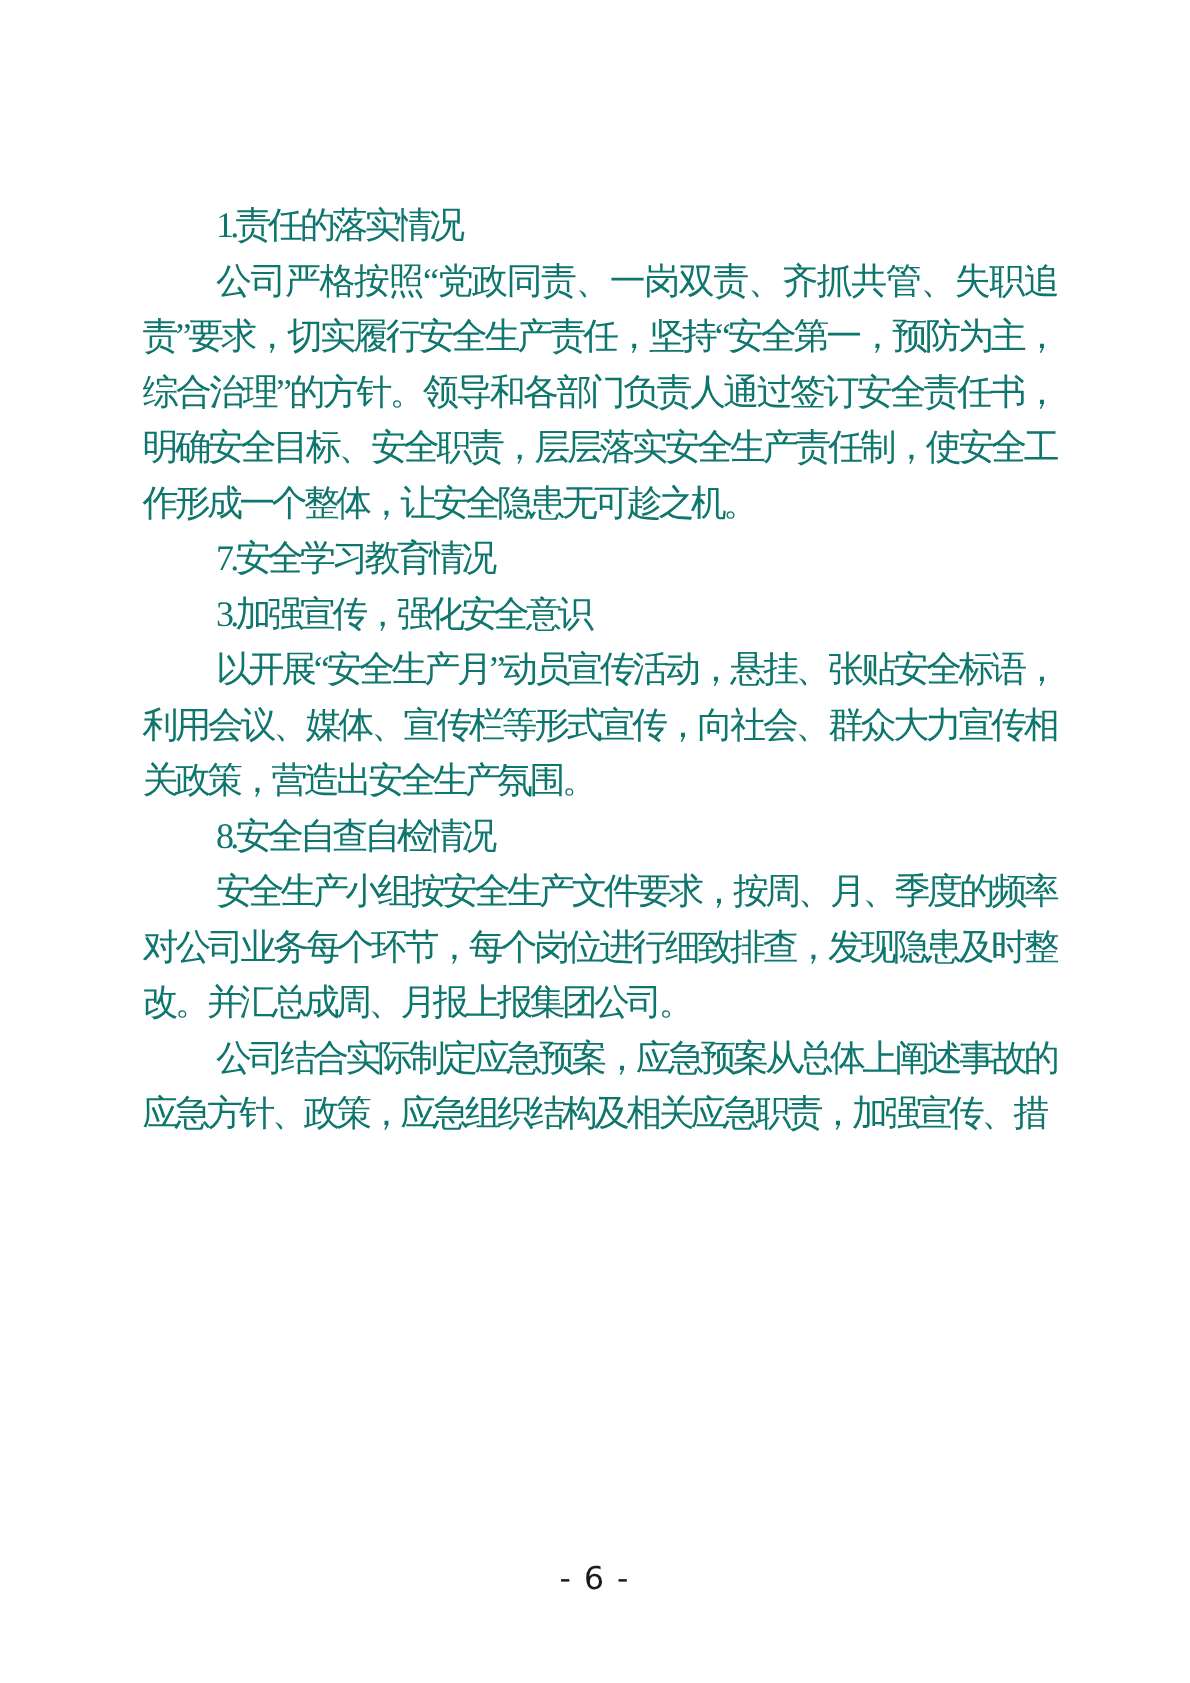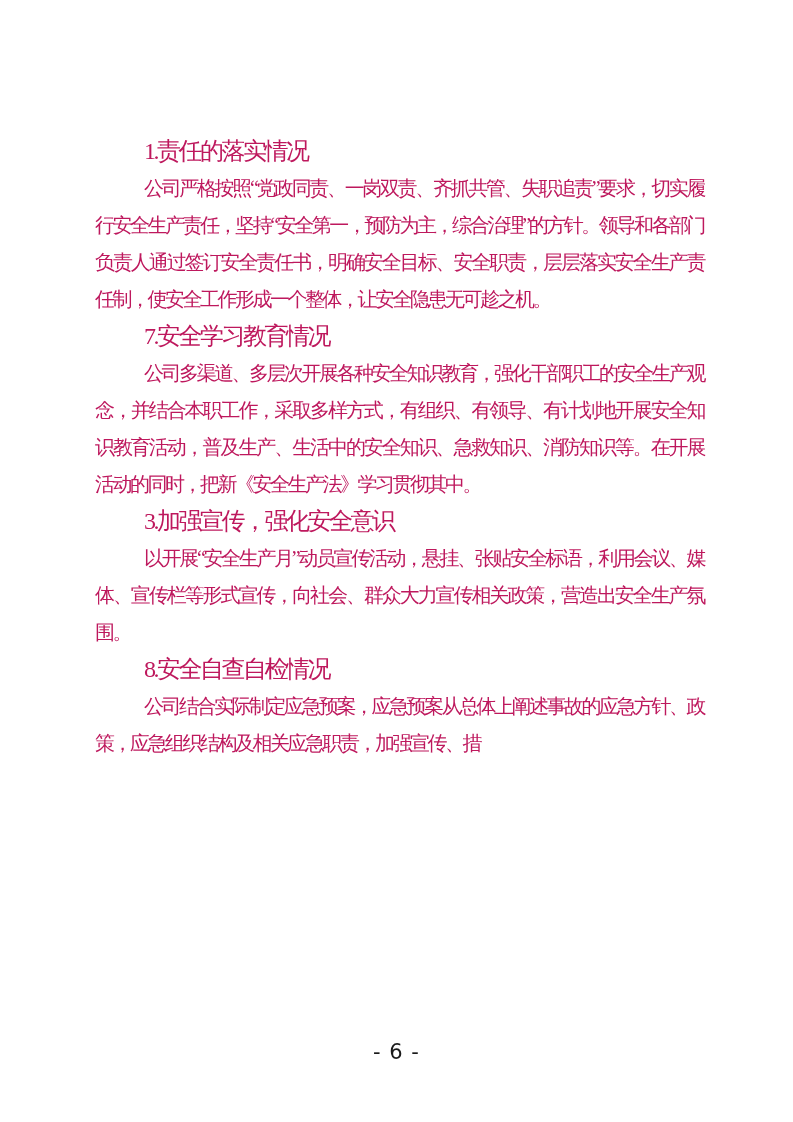--- a/index.html
+++ b/index.html
@@ -19,25 +19,25 @@
     left: 0; top: 0;
     width: 793px;
     height: 1122px;
     background: #ffffff;
   }
   .content {
     position: absolute;
     left: 95px;
     top: 133px;
     width: 609px;
-    color: #be185d;
+    color: #0f766e;
   }
   .para {
     margin: 0;
-    font-size: 20px;
+    font-size: 24px;
     line-height: 37px;
     text-indent: 49px;
     letter-spacing: -2.5px;
     text-align: justify;
     text-justify: inter-character;
     text-align-last: left;
     word-break: break-all;
   }
   .heading {
     margin: 0;
@@ -67,30 +67,30 @@
 
   <div class="content">
 
     <div>
       <p class="heading">1.责任的落实情况</p>
       <p class="para">公司严格按照“党政同责、一岗双责、齐抓共管、失职追责”要求，切实履行安全生产责任，坚持“安全第一，预防为主，综合治理”的方针。领导和各部门负责人通过签订安全责任书，明确安全目标、安全职责，层层落实安全生产责任制，使安全工作形成一个整体，让安全隐患无可趁之机。</p>
     </div>
 
     <div>
       <p class="heading">7.安全学习教育情况</p>
-      <p class="para">公司多渠道、多层次开展各种安全知识教育，强化干部职工的安全生产观念，并结合本职工作，采取多样方式，有组织、有领导、有计划地开展安全知识教育活动，普及生产、生活中的安全知识、急救知识、消防知识等。在开展活动的同时，把新《安全生产法》学习贯彻其中。</p>
     </div>
 
     <div>
       <p class="heading">3.加强宣传，强化安全意识</p>
       <p class="para">以开展“安全生产月”动员宣传活动，悬挂、张贴安全标语，利用会议、媒体、宣传栏等形式宣传，向社会、群众大力宣传相关政策，营造出安全生产氛围。</p>
     </div>
 
     <div>
       <p class="heading">8.安全自查自检情况</p>
+      <p class="para">安全生产小组按安全生产文件要求，按周、月、季度的频率对公司业务每个环节，每个岗位进行细致排查，发现隐患及时整改。并汇总成周、月报上报集团公司。</p>
     </div>
 
     <div>
       <p class="para">公司结合实际制定应急预案，应急预案从总体上阐述事故的应急方针、政策，应急组织结构及相关应急职责，加强宣传、措</p>
     </div>
 
   </div>
 
   <div class="footer">
     <span>- 6 -</span>

